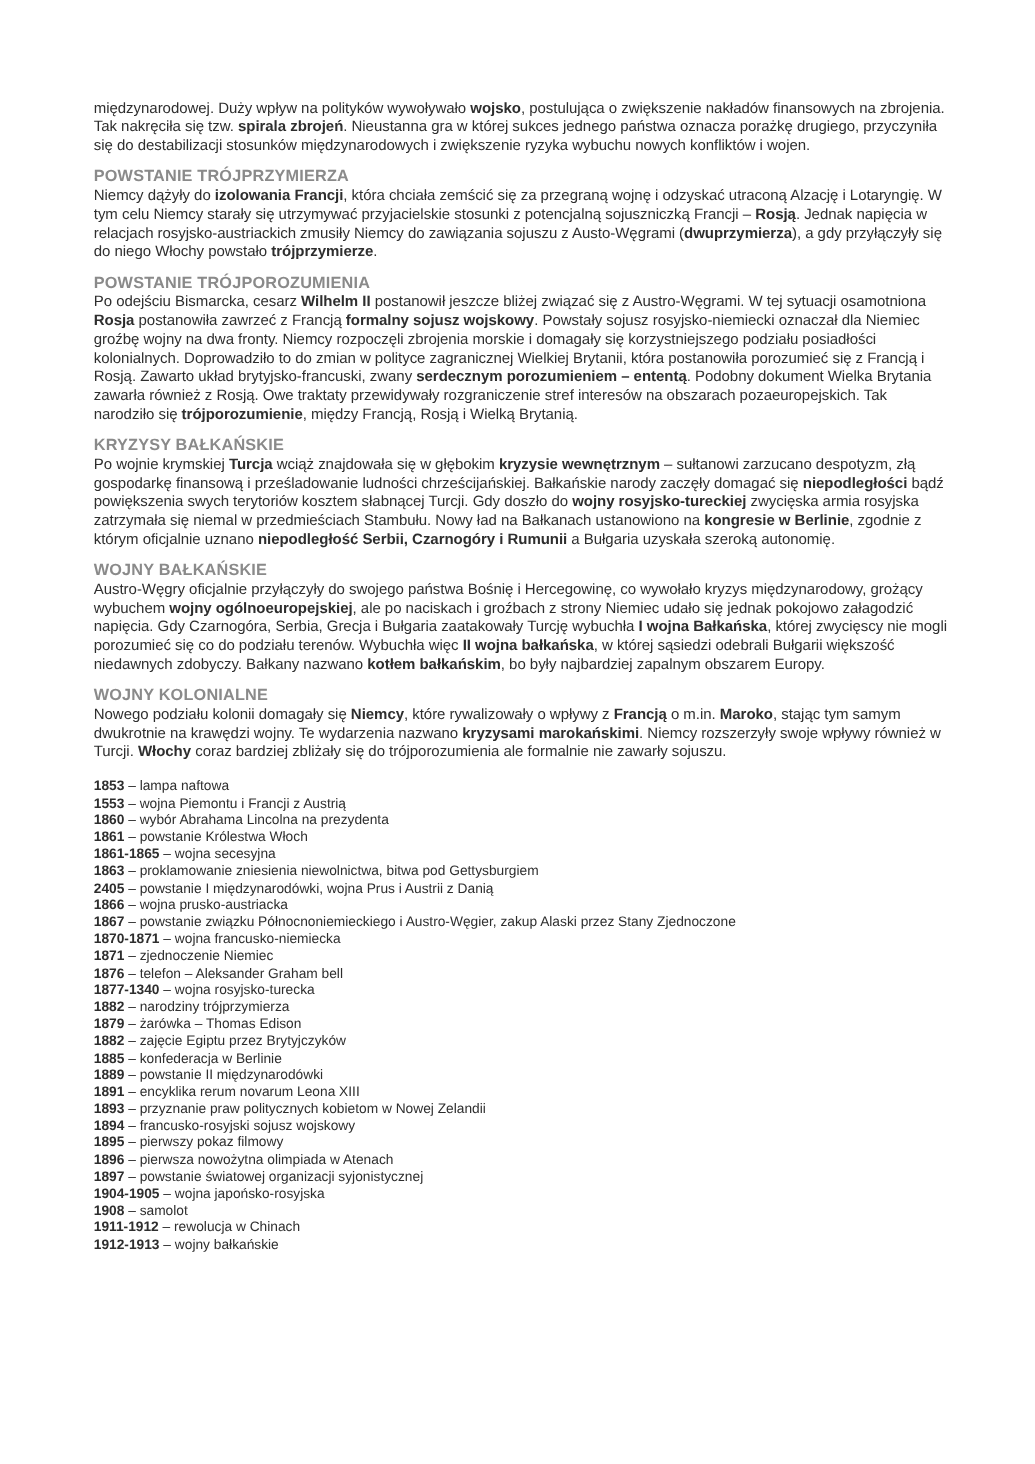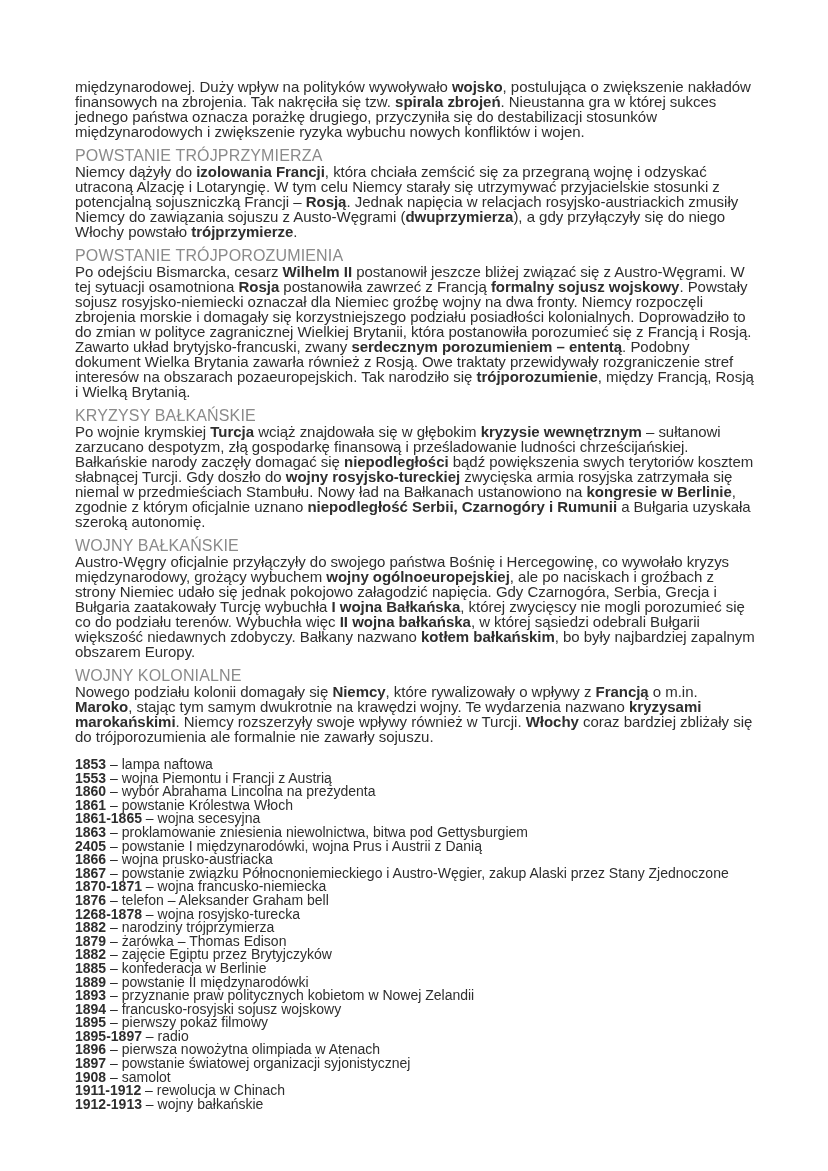--- a/index.html
+++ b/index.html
@@ -10,38 +10,38 @@
     -webkit-font-smoothing:antialiased;
   }
   .page{
     box-sizing:border-box;
     width:828px;height:1171px;
     padding:79px 70px 0 75px;
     overflow:hidden;
   }
   .para{
     margin:0;
-    font-size:15px;
+    font-size:12px;
     line-height:15px;
     letter-spacing:-0.03px;
     color:var(--body-color,#2e2e2e);
     text-align:left;
   }
   .heading{
     margin:10px 0 1px 0;
-    font-size:16px;
+    font-size:13px;
     line-height:14px;
-    font-weight:400;
+    font-weight:700;
     letter-spacing:0.15px;
     color:var(--heading-color,#8a8a8a);
   }
   .b{font-weight:700;}
   .timeline{
     margin-top:14px;
-    font-size:14px;
+    font-size:11px;
     line-height:13.6px;
     color:var(--body-color,#2e2e2e);
   }
   .timeline-item{white-space:nowrap;}
 </style>
 </head>
 <body style="--heading-color: #8a8a8a; --body-color: #2e2e2e; background: rgb(255, 255, 255);">
 
 <div class="page">
 
@@ -76,31 +76,33 @@
       <div class="timeline-item"><span class="b">1853</span> – <span>lampa naftowa</span></div>
       <div class="timeline-item"><span class="b">1553</span> – <span>wojna Piemontu i Francji z Austrią</span></div>
       <div class="timeline-item"><span class="b">1860</span> – <span>wybór Abrahama Lincolna na prezydenta</span></div>
       <div class="timeline-item"><span class="b">1861</span> – <span>powstanie Królestwa Włoch</span></div>
       <div class="timeline-item"><span class="b">1861-1865</span> – <span>wojna secesyjna</span></div>
       <div class="timeline-item"><span class="b">1863</span> – <span>proklamowanie zniesienia niewolnictwa, bitwa pod Gettysburgiem</span></div>
       <div class="timeline-item"><span class="b">2405</span> – <span>powstanie I międzynarodówki, wojna Prus i Austrii z Danią</span></div>
       <div class="timeline-item"><span class="b">1866</span> – <span>wojna prusko-austriacka</span></div>
       <div class="timeline-item"><span class="b">1867</span> – <span>powstanie związku Północnoniemieckiego i Austro-Węgier, zakup Alaski przez Stany Zjednoczone</span></div>
       <div class="timeline-item"><span class="b">1870-1871</span> – <span>wojna francusko-niemiecka</span></div>
+      <div class="timeline-item"><span class="b">1871</span> – <span>zjednoczenie Niemiec</span></div>
       <div class="timeline-item"><span class="b">1876</span> – <span>telefon – Aleksander Graham bell</span></div>
-      <div class="timeline-item"><span class="b">1268-1878</span> – <span>wojna rosyjsko-turecka</span></div>
+      <div class="timeline-item"><span class="b">1877-1340</span> – <span>wojna rosyjsko-turecka</span></div>
       <div class="timeline-item"><span class="b">1882</span> – <span>narodziny trójprzymierza</span></div>
       <div class="timeline-item"><span class="b">1879</span> – <span>żarówka – Thomas Edison</span></div>
       <div class="timeline-item"><span class="b">1882</span> – <span>zajęcie Egiptu przez Brytyjczyków</span></div>
       <div class="timeline-item"><span class="b">1885</span> – <span>konfederacja w Berlinie</span></div>
       <div class="timeline-item"><span class="b">1889</span> – <span>powstanie II międzynarodówki</span></div>
+      <div class="timeline-item"><span class="b">1891</span> – <span>encyklika rerum novarum Leona XIII</span></div>
       <div class="timeline-item"><span class="b">1893</span> – <span>przyznanie praw politycznych kobietom w Nowej Zelandii</span></div>
       <div class="timeline-item"><span class="b">1894</span> – <span>francusko-rosyjski sojusz wojskowy</span></div>
       <div class="timeline-item"><span class="b">1895</span> – <span>pierwszy pokaz filmowy</span></div>
-      <div class="timeline-item"><span class="b">1895-1897</span> – <span>radio</span></div>
       <div class="timeline-item"><span class="b">1896</span> – <span>pierwsza nowożytna olimpiada w Atenach</span></div>
       <div class="timeline-item"><span class="b">1897</span> – <span>powstanie światowej organizacji syjonistycznej</span></div>
+      <div class="timeline-item"><span class="b">1904-1905</span> – <span>wojna japońsko-rosyjska</span></div>
       <div class="timeline-item"><span class="b">1908</span> – <span>samolot</span></div>
       <div class="timeline-item"><span class="b">1911-1912</span> – <span>rewolucja w Chinach</span></div>
       <div class="timeline-item"><span class="b">1912-1913</span> – <span>wojny bałkańskie</span></div>
     </div>
 
 </div>
 
 </body></html>

